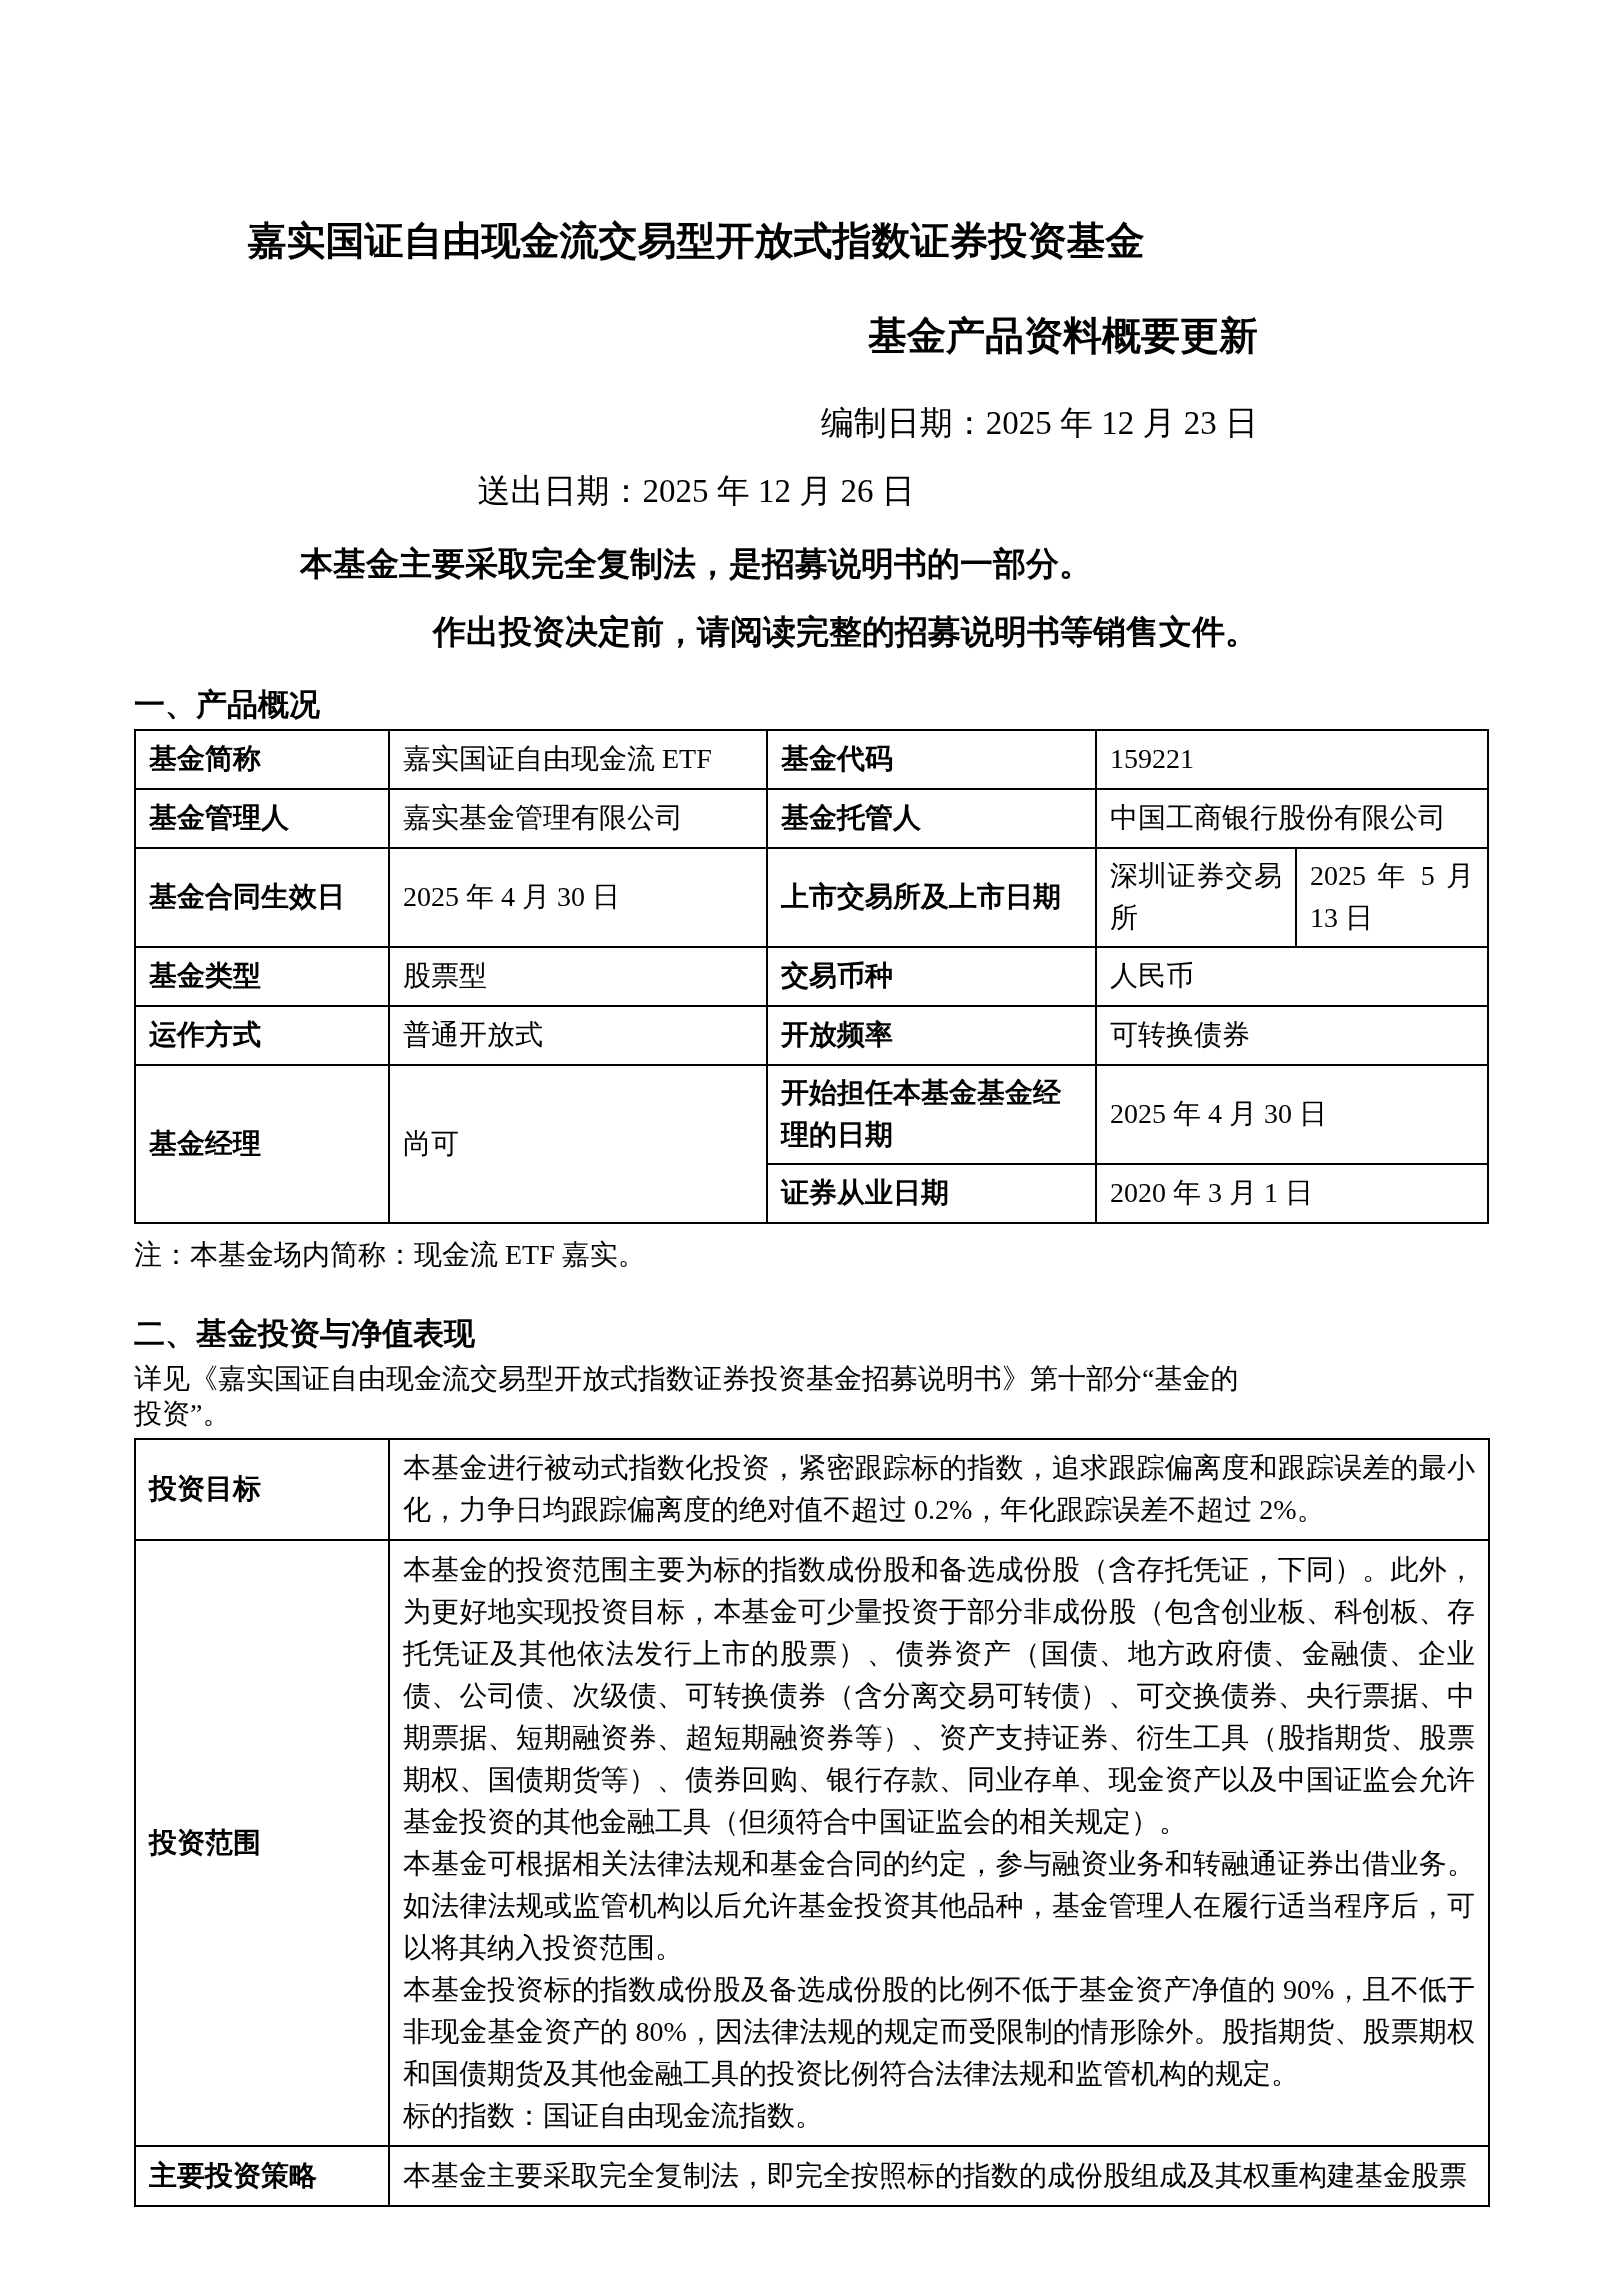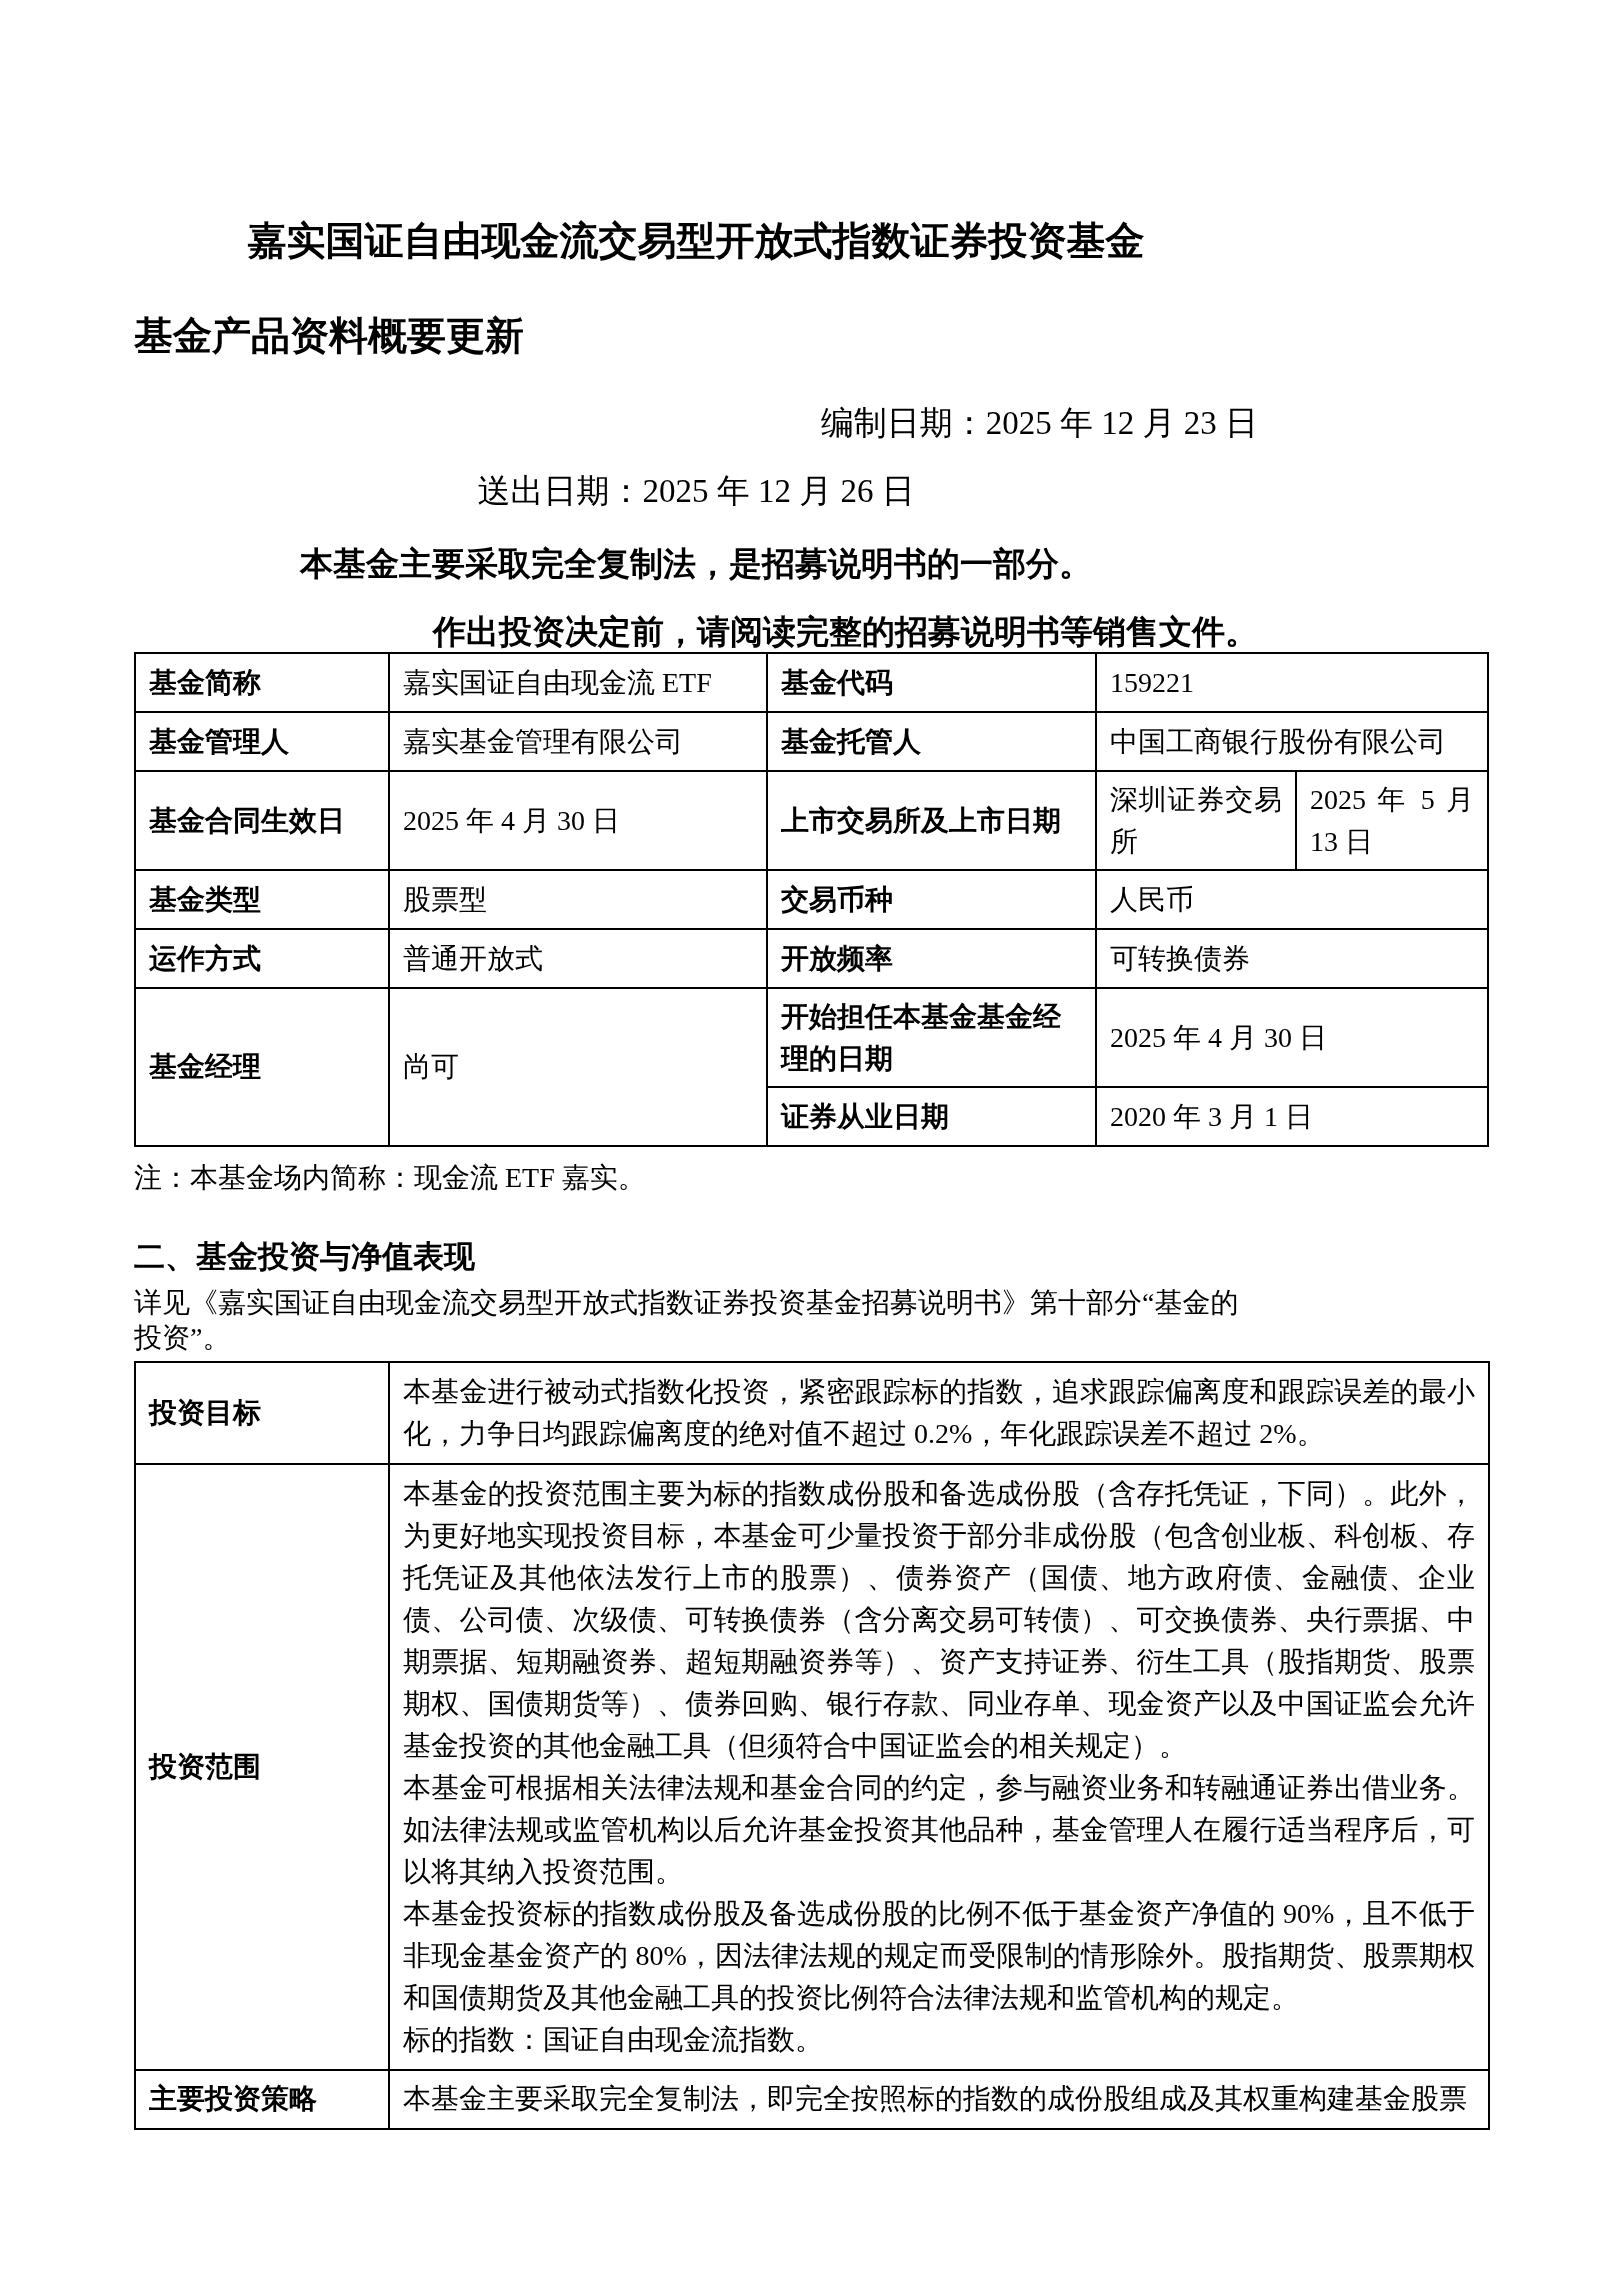--- a/index.html
+++ b/index.html
@@ -6,21 +6,21 @@
   html, body { background:#ffffff; }
   body {
     width:1623px; height:2295px;
     font-family:"Liberation Serif","DejaVu Serif",serif;
     color:#000;
     overflow:hidden;
   }
   .page { width:1393px; height:2295px; padding:219px 135px 0 134px; }
 
   .title    { font-size:39px; font-weight:bold; text-align:center; line-height:43px; }
-  .subtitle { font-size:39px; font-weight:bold; text-align:left; line-height:43px; margin-top:52px; }
+  .subtitle { font-size:39px; font-weight:bold; text-align:right; line-height:43px; margin-top:52px; }
 
   .date-line { font-size:33px; line-height:38px; }
   .date-right  { text-align:right;  margin-top:47px; }
   .date-center { text-align:center; margin-top:30px; }
 
   .stmt { font-size:33px; font-weight:bold; text-align:center; line-height:39px; }
   .stmt-1 { margin-top:35px; }
   .stmt-2 { margin-top:29px;text-align:right; }
 
   .sec-heading { font-size:31px; font-weight:bold; line-height:35px; }
@@ -60,20 +60,21 @@
 
   <div class="title">嘉实国证自由现金流交易型开放式指数证券投资基金</div>
   <div class="subtitle">基金产品资料概要更新</div>
 
   <div class="date-line date-right">编制日期：2025 年 12 月 23 日</div>
   <div class="date-line date-center">送出日期：2025 年 12 月 26 日</div>
 
   <div class="stmt stmt-1">本基金主要采取完全复制法，是招募说明书的一部分。</div>
   <div class="stmt stmt-2">作出投资决定前，请阅读完整的招募说明书等销售文件。</div>
 
+  <div class="sec-heading sec1-heading">一、产品概况</div>
 
   <table class="tbl tbl-overview">
     <colgroup>
         <col class="c1">
         <col class="c2">
         <col class="c3">
         <col class="c4">
         <col class="c5">
       </colgroup>
     <tbody>

